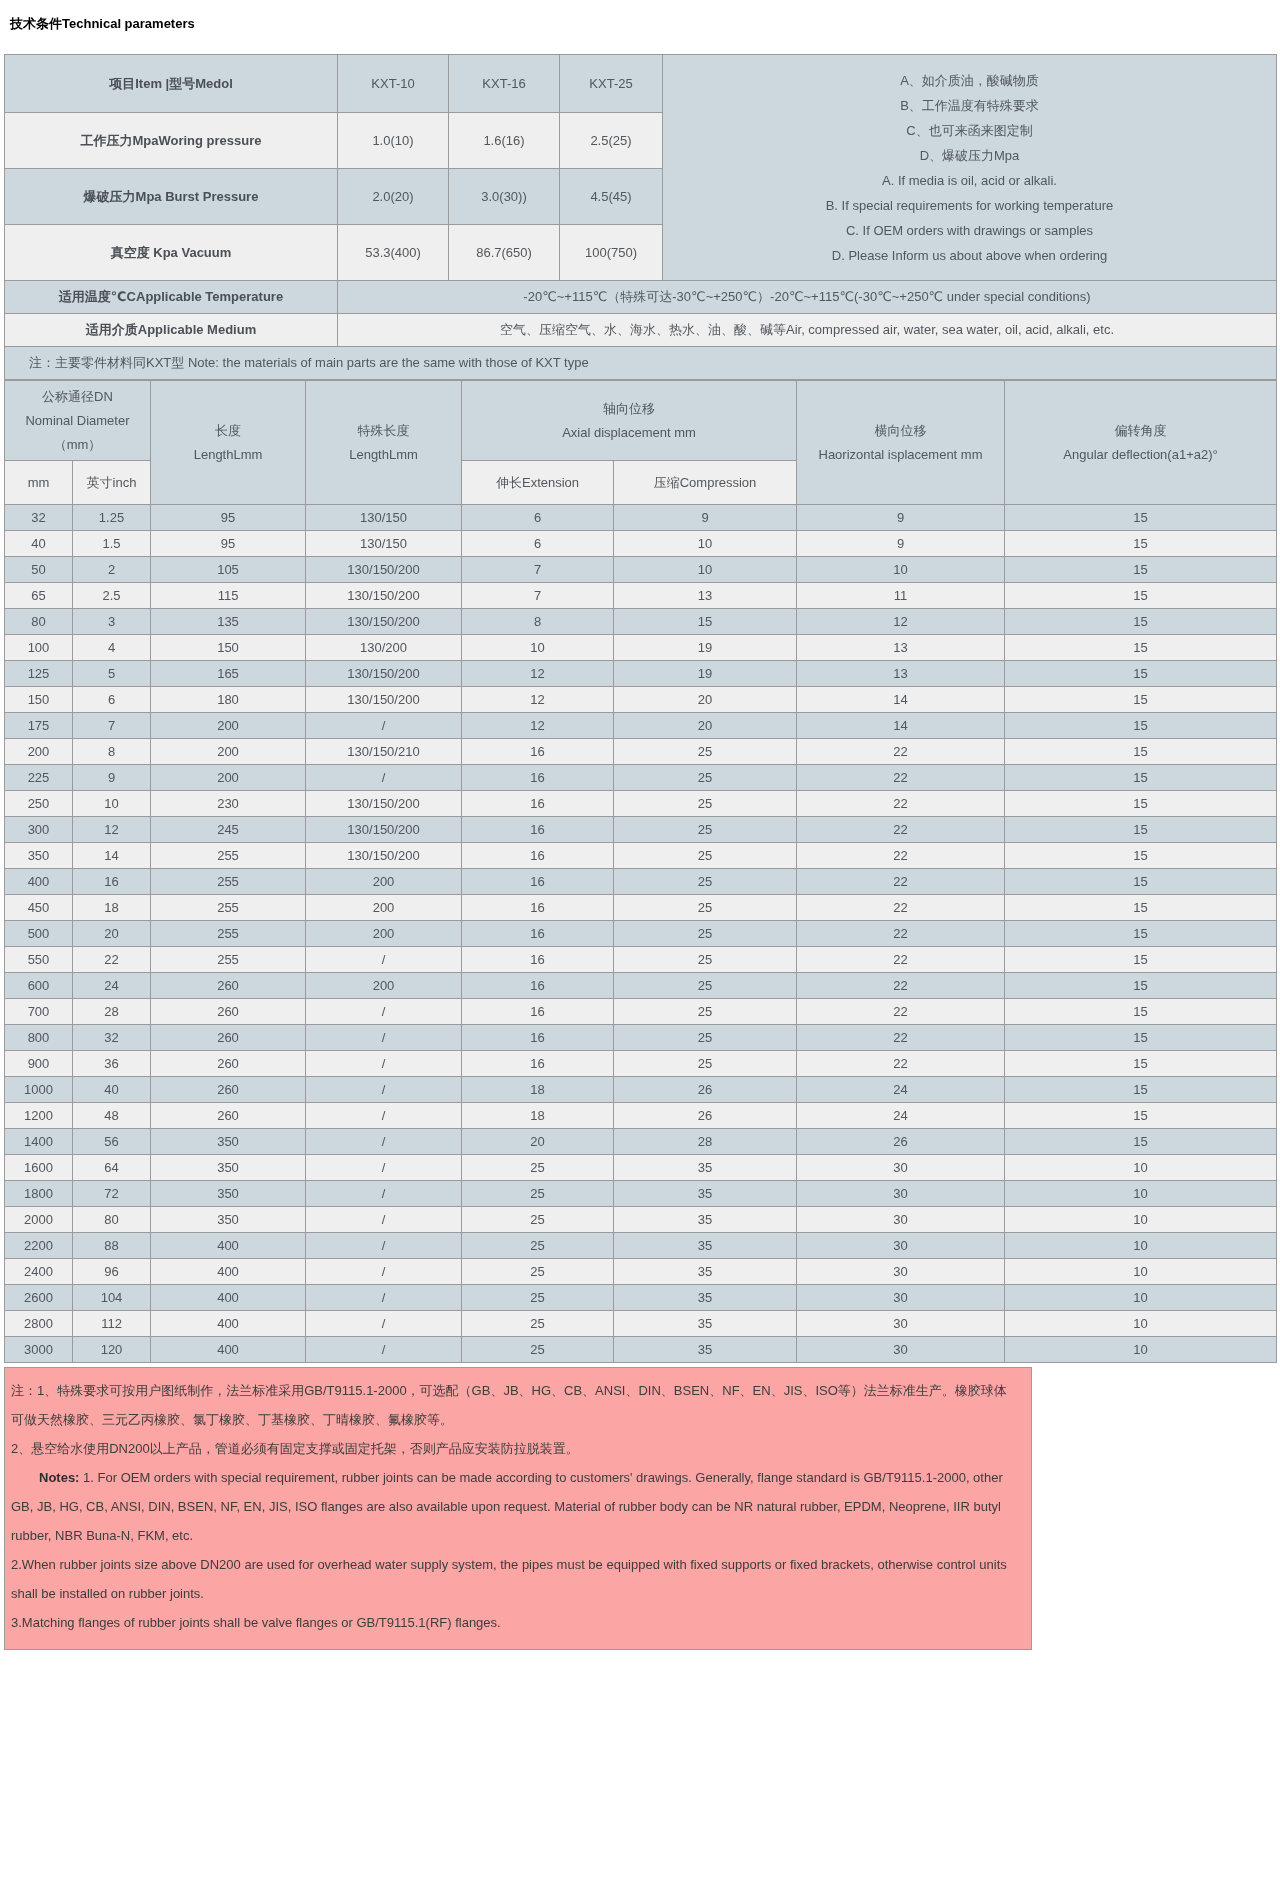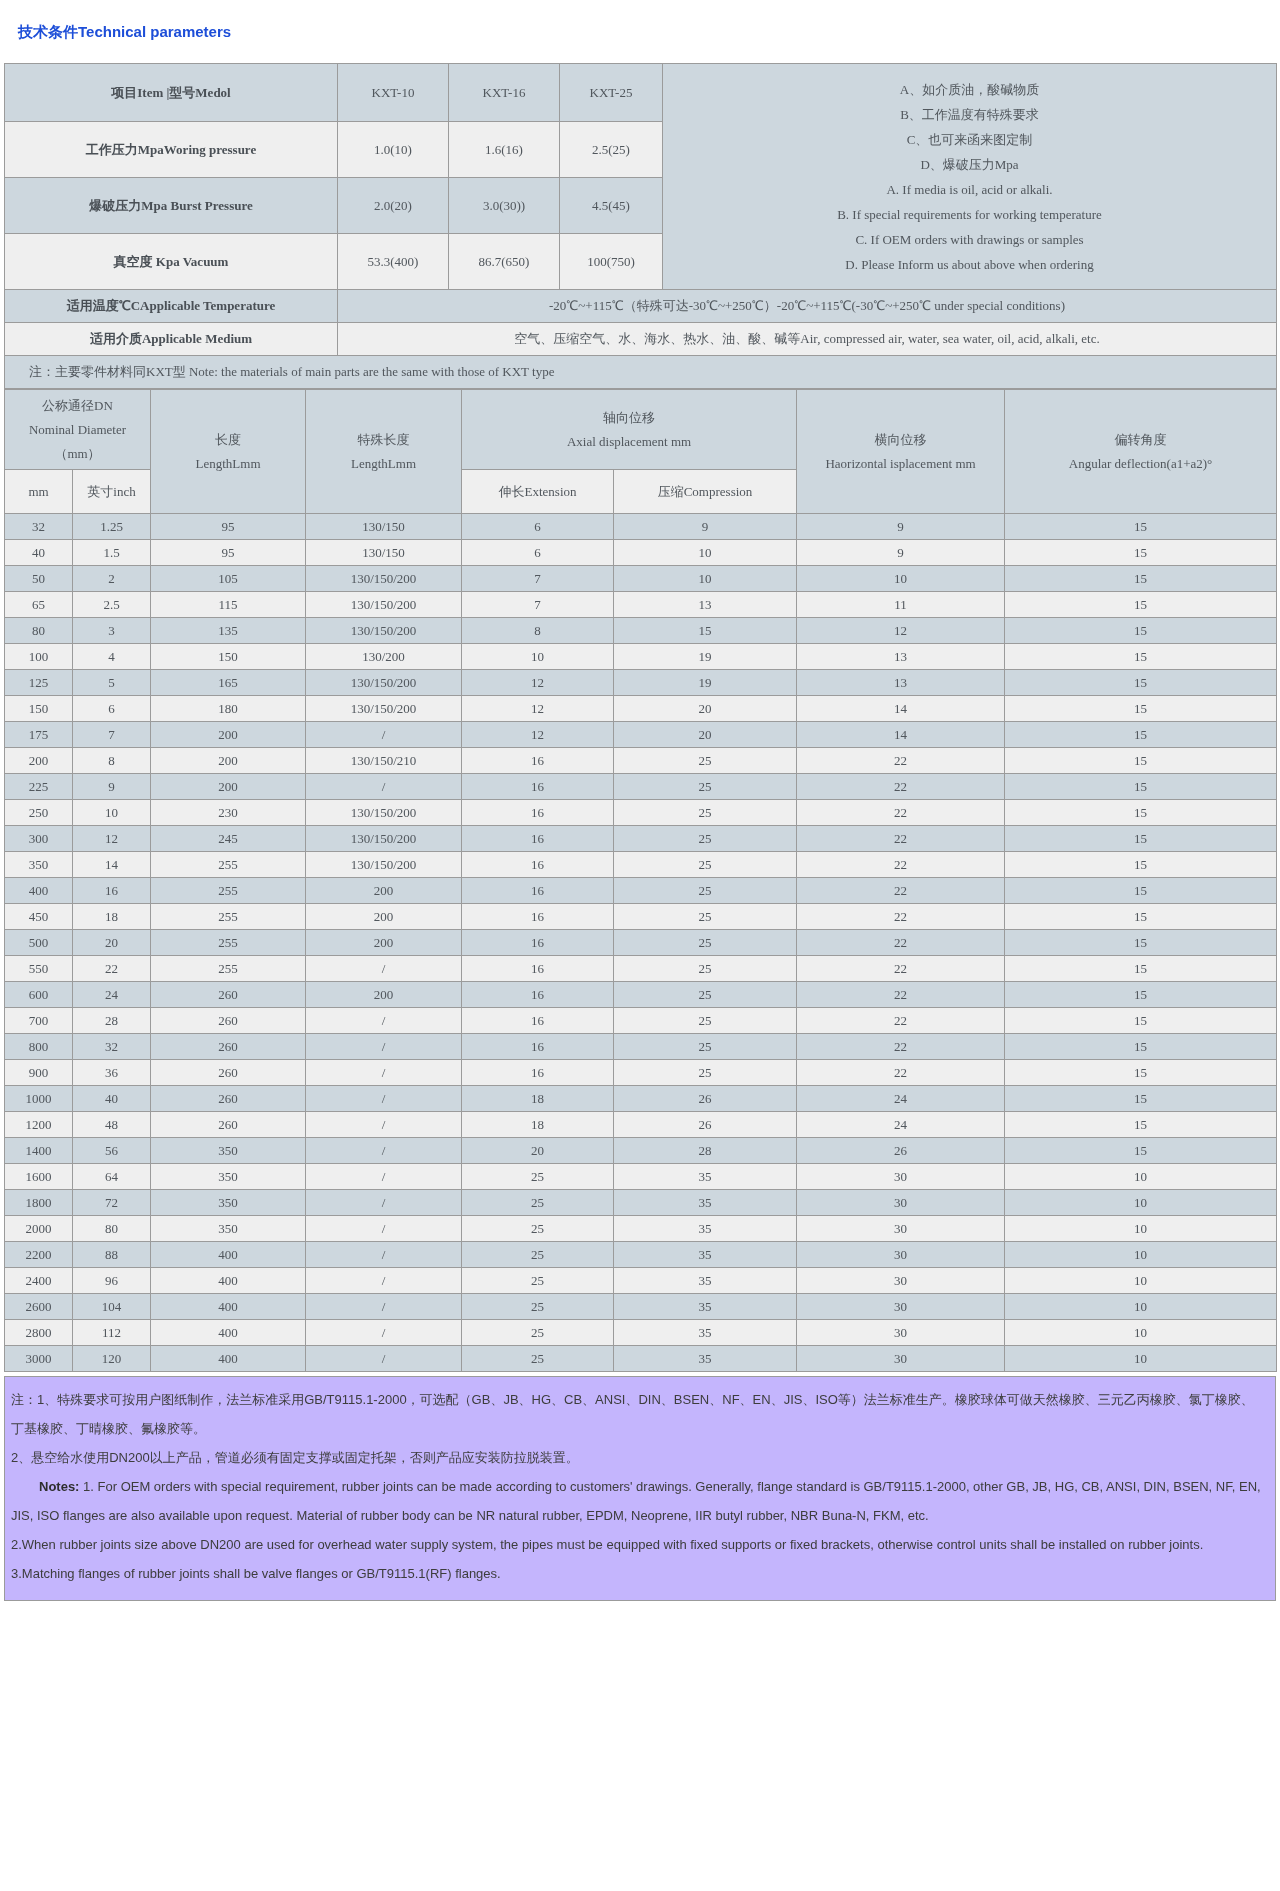--- a/index.html
+++ b/index.html
@@ -6,34 +6,33 @@
   html, body { margin: 0; padding: 0; }
   body {
     width: 1280px;
     background: #ffffff;
     font-family: "Liberation Sans", "DejaVu Sans", sans-serif;
     color: #51575d;
   }
   .wrap { padding: 0 4px 10px 4px; }
 
   .section-title {
-    font-size: 15px;
+    font-size: 13px;
     font-weight: bold;
-    color: #1d4ed8;
-    margin: 8px;
+    color: #000000;
+    margin: 0;
     padding-left: 6px;
   }
   .title-1 { padding-top: 15px; margin-bottom: 21px; }
   .title-2 { margin-top: 36px; margin-bottom: 22px; }
 
   table {
     border-collapse: collapse;
     width: 1272px;
     table-layout: fixed;
-    font-family: Liberation Serif, serif;
   }
   td, th {
     border: 1px solid #9b9b9b;
     font-size: 13px;
     font-weight: normal;
     text-align: center;
     vertical-align: middle;
     color: #51575d;
     padding: 2px 4px;
     overflow: hidden;
@@ -53,23 +52,23 @@
   
   .t2 thead .row-group { height: 80px; }
   .t2 thead .row-sub   { height: 44px; }
   .t2 .hline { line-height: 24px; }
   .t2 tbody tr { height: 26px; }
   .t2 tbody td { padding: 0 4px; }
 
   
   .notes-box {
     margin-top: 4px;
-    width: 1272px;
+    width: 1028px;
     border: 1px solid #9b9b9b;
-    background: #c4b5fd;
+    background: #fca5a5;
     padding: 8px 12px 12px 6px;
     font-size: 13px;
     color: #3d3d3d;
   }
   .notes-box p { margin: 0; line-height: 29px; }
   .notes-box b { color: #2e2e2e; margin-left: 28px; }
 </style>
 </head>
 <body>
 

